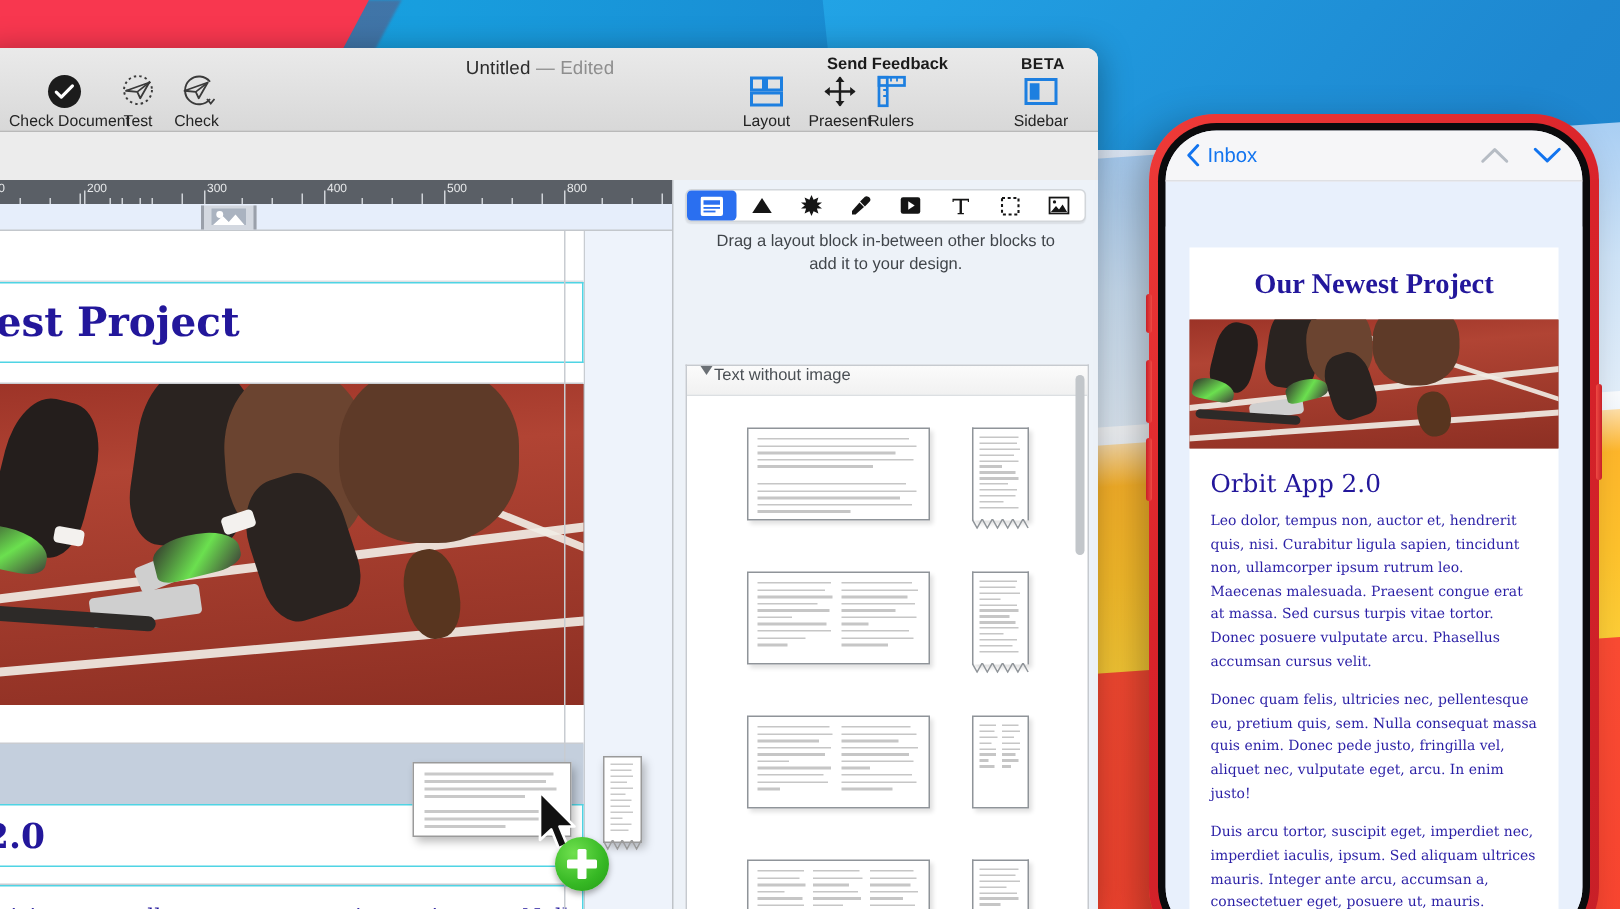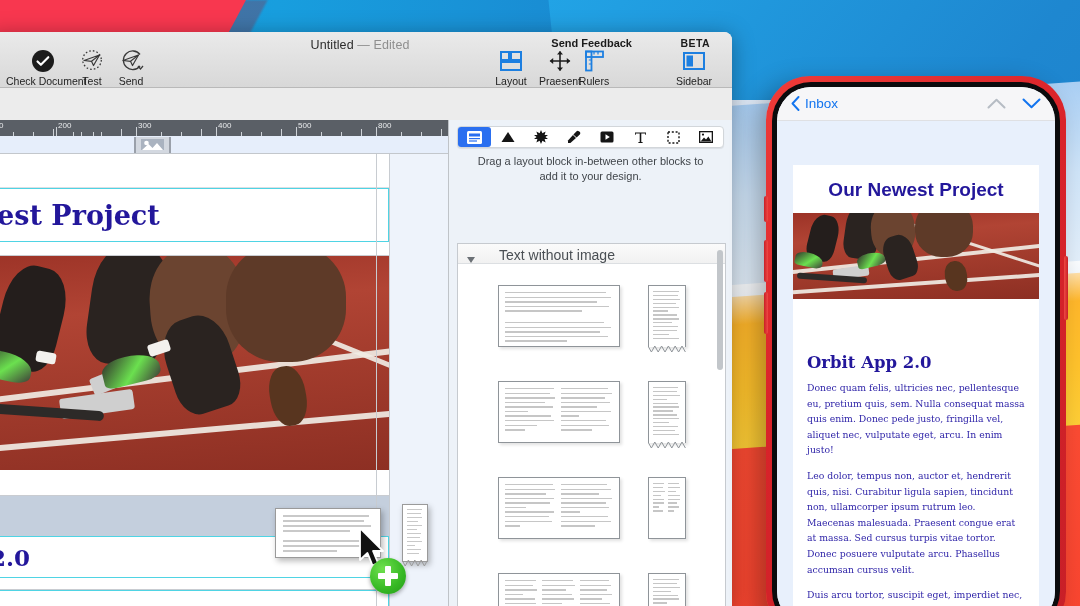--- a/index.html
+++ b/index.html
@@ -251,24 +251,24 @@
   }
   .seg div { padding: 2.5px 12px; font-size: 11.5px; background:#fff; color:#1d1d1d; }
   .seg div.on { background:#2a6ff0; color:#fff; font-weight:bold; }
 
   .list-area {
     position:absolute; left: 8px; right: 6px; top: 123px; bottom: 0;
     background: #fff; border: 1px solid #c6cacf; border-bottom: none;
     overflow: hidden;
   }
   .group-head {
-    height: 20px; display:flex; align-items:flex-end; gap:24px; padding: 0 9px;
+    height: 20px; display:flex; align-items:flex-start; gap:1px; padding: 0 9px;
     background: linear-gradient(180deg,#fbfbfb,#f1f1f1);
     border-bottom: 1px solid #dcdfe2;
-    font-size: 14px; color: #4a4f54;
+    font-size: 11px; color: #4a4f54;
   }
   .tri { width:0;height:0;border-left:4.5px solid transparent;border-right:4.5px solid transparent;border-top:6px solid #6b7075; }
   .rows { padding: 4px 0 0; }
   .row { display:flex; align-items:center; justify-content:center; gap: 28px; height: 96px; }
   .thumb-wide {
     width: 122px; height: 62px; background:#fff;
     border: 1px solid #8f9499; box-shadow: 2px 2px 3px rgba(0,0,0,.12);
     display:flex; gap: 5px; padding: 6px 6px;
   }
   .thumb-tall {
@@ -338,27 +338,27 @@
   }
   .mail-back { display:flex; align-items:center; gap:5px; color:#1274ef; font-size:13.5px; }
   .nav-arrows { position:absolute; right: 14px; display:flex; gap: 16px; align-items:center; }
 
   .mail-body {
     position:absolute; left:0; right:0; top: 64px; bottom:0;
     background:#e8f0fc; overflow:hidden; padding: 14px 16px 0;
   }
   .mail-card { background:#fff; }
   .mail-title {
-    font-family:Liberation Sans, sans-serif; font-weight:bold; font-size: 19px;
+    font-family:Liberation Serif, serif; font-weight:bold; font-size: 19px;
     color:#23179b; text-align:center; padding: 14px 6px 12px;
   }
   .mail-img { height: 86px; overflow:hidden; position:relative; background:#8d2f23; }
   .mail-h2 {
-    font-family:"DejaVu Serif", serif; font-weight:bold; font-size: 16.5px;
-    color:#23179b; padding: 14px 14px 8px; margin-top: 40px;
+    font-family:"DejaVu Serif", serif; font-weight:normal; font-size: 16.5px;
+    color:#23179b; padding: 14px 14px 8px;
   }
   .mail-p {
     font-family:"DejaVu Serif", serif; font-size: 9.3px; line-height: 1.68;
     color:#2a1fa6; padding: 0 14px 10px;
   }
 </style>
 </head>
 <body>
 
 <div id="bg">
@@ -410,21 +410,21 @@
 
       <div class="tb-item" style="left:117px;width:52px;">
         <div class="tb-ico">
           <svg width="26" height="24" viewBox="0 0 26 24">
             <path d="M22 5.5 A9.3 9.3 0 1 0 22 17" fill="none" stroke="#3a3a3a" stroke-width="1.3"></path>
             <path d="M5 11.5 L20.5 6 L14.5 16.5 L12.5 12.3 Z" fill="none" stroke="#3a3a3a" stroke-width="1.2" stroke-linejoin="round"></path>
             <path d="M12.5 12.3 L20.5 6" stroke="#3a3a3a" stroke-width="1.1"></path>
             <path d="M20 17 l2.5 3 2.5-3" fill="none" stroke="#3a3a3a" stroke-width="1.2"></path>
           </svg>
         </div>
-        <div class="tb-label">Send</div>
+        <div class="tb-label">Check</div>
       </div>
 
       <div class="tb-item" style="left:497px;width:52px;">
         <div class="tb-ico">
           <svg width="24" height="22" viewBox="0 0 24 22">
             <rect x="2" y="2" width="8" height="8" fill="none" stroke="#1d7fe0" stroke-width="2"></rect>
             <rect x="12" y="2" width="10" height="8" fill="none" stroke="#1d7fe0" stroke-width="2"></rect>
             <rect x="2" y="12" width="20" height="8" fill="none" stroke="#1d7fe0" stroke-width="2"></rect>
           </svg>
         </div>
@@ -881,22 +881,22 @@
               <div class="leg" style="left:92px; top:22px; width:30px; height:44px; transform: rotate(-18deg);"></div>
               <div class="skin" style="left:122px; top:-12px; width:58px; height:56px; background:#5e3a28;"></div>
               <div class="leg" style="left:16px; top:2px; width:28px; height:46px; transform: rotate(14deg); background:#241e1c;"></div>
               <div class="shoe" style="left:2px; top:40px; width:28px; height:14px; transform: rotate(12deg);"></div>
               <div class="shoe" style="left:64px; top:40px; width:28px; height:14px; transform: rotate(-14deg);"></div>
               <div class="baton" style="left:4px; top:62px; width:70px; height:6px; transform: rotate(4deg);"></div>
               <div class="skin" style="left:152px; top:48px; width:22px; height:30px; background:#58351f; transform: rotate(-10deg);"></div>
             </div>
           </div>
           <div class="mail-h2">Orbit App 2.0</div>
+          <p class="mail-p">Leo dolor, tempus non, auctor et, hendrerit quis, nisi. Curabitur ligula sapien, tincidunt non, ullamcorper ipsum rutrum leo. Maecenas malesuada. Praesent congue erat at massa. Sed cursus turpis vitae tortor. Donec posuere vulputate arcu. Phasellus accumsan cursus velit.</p>
           <p class="mail-p">Donec quam felis, ultricies nec, pellentesque eu, pretium quis, sem. Nulla consequat massa quis enim. Donec pede justo, fringilla vel, aliquet nec, vulputate eget, arcu. In enim justo!</p>
-          <p class="mail-p">Leo dolor, tempus non, auctor et, hendrerit quis, nisi. Curabitur ligula sapien, tincidunt non, ullamcorper ipsum rutrum leo. Maecenas malesuada. Praesent congue erat at massa. Sed cursus turpis vitae tortor. Donec posuere vulputate arcu. Phasellus accumsan cursus velit.</p>
           <p class="mail-p">
             <span>Duis arcu tortor, suscipit eget, imperdiet nec, imperdiet iaculis, ipsum. Sed aliquam ultrices mauris. Integer ante arcu, accumsan a, consectetuer eget, posuere ut, mauris. Praesent adipiscing. Phasellus ullamcorper </span>
           </p>
         </div>
       </div>
 
     </div>
   </div>
 </div>
 

